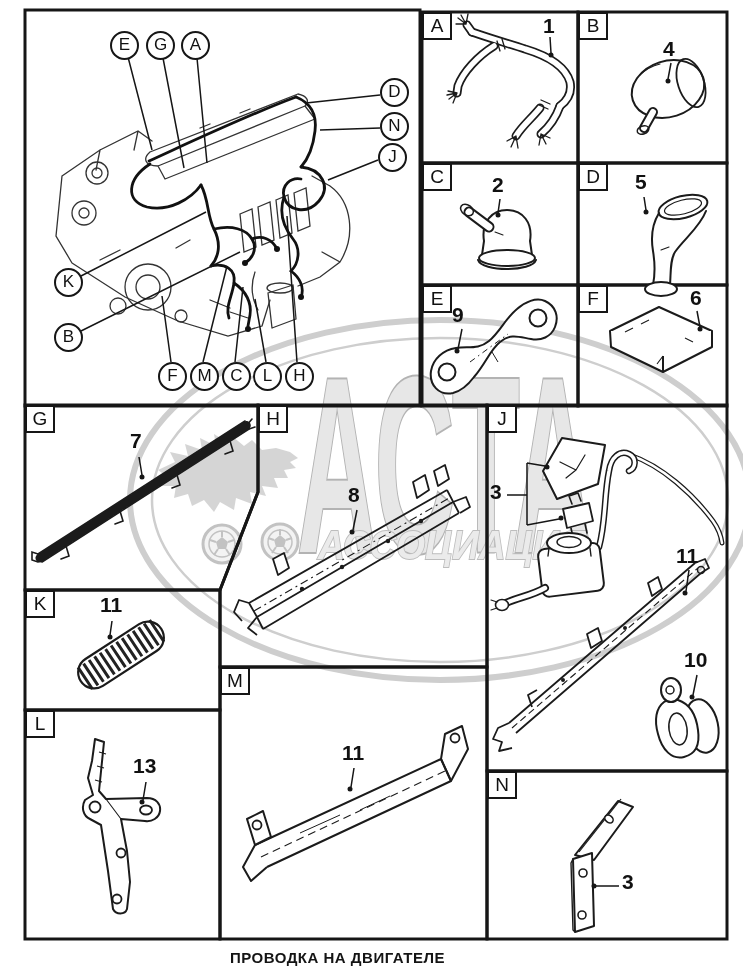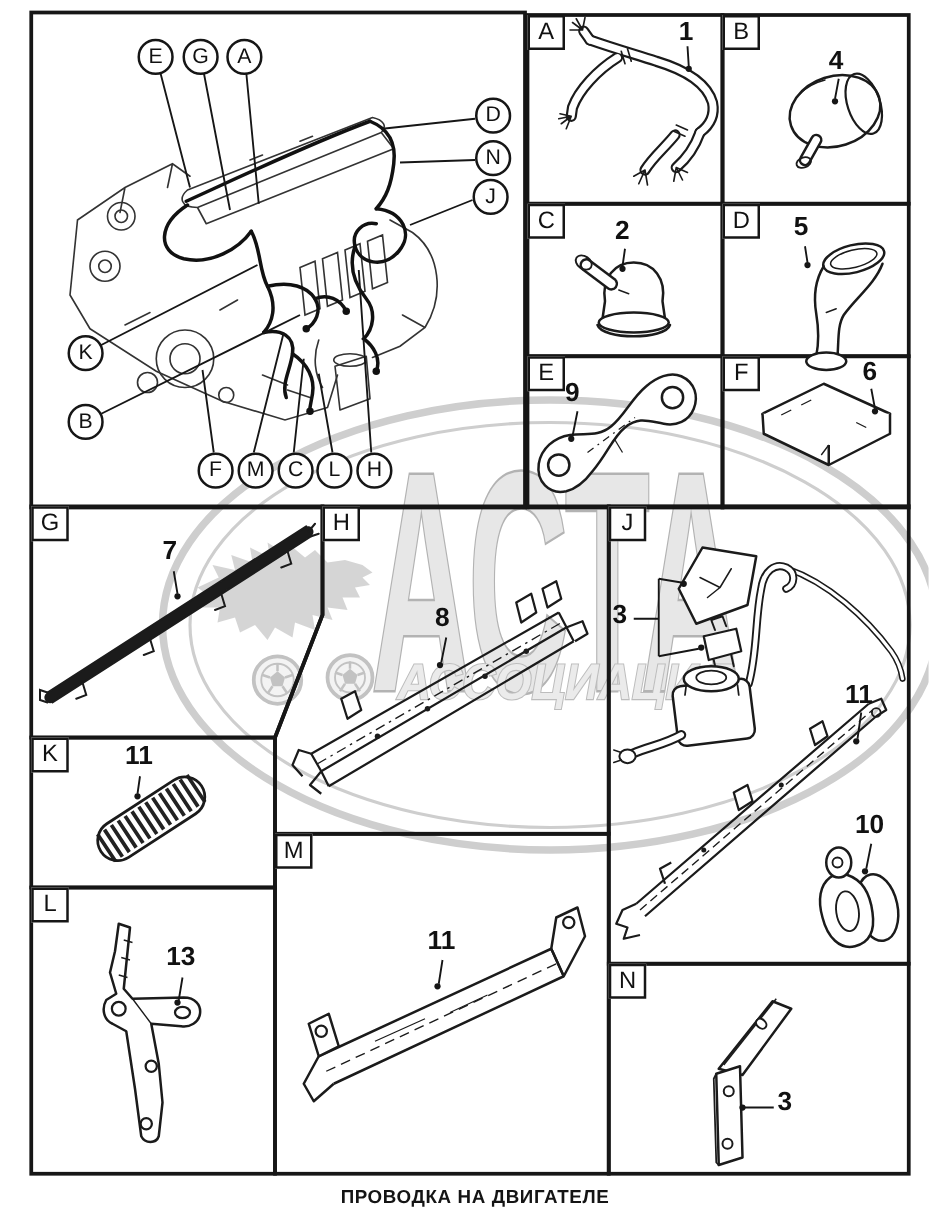--- a/index.html
+++ b/index.html
@@ -6,21 +6,21 @@
   .page{position:relative;width:743px;height:974px;background:#ffffff;overflow:hidden;
         font-family:"Liberation Sans",sans-serif;}
   .page svg{position:absolute;left:0;top:0;}
   .plabel{position:absolute;box-sizing:border-box;width:30px;height:28px;background:#fff;
           border:2.5px solid #161616;font:400 19px/23px "Liberation Sans",sans-serif;
           text-align:center;color:#111;z-index:4;}
   .callout{position:absolute;box-sizing:border-box;width:29px;height:29px;background:#fff;
            border:2.5px solid #161616;border-radius:50%;font:400 17px/24px "Liberation Sans",sans-serif;
            text-align:center;color:#111;z-index:4;}
   .num{position:absolute;font:700 21px/22px "Liberation Sans",sans-serif;color:#111;z-index:4;}
-  .caption{position:absolute;left:230px;top:949px;width:300px;text-align:center;
+  .caption{position:absolute;left:230px;top:949px;width:300px;text-align:left;
            font:700 15px/18px "Liberation Sans",sans-serif;letter-spacing:.5px;color:#141414;z-index:4;}
 </style>
 </head>
 <body>
 
 <div class="page">
 
 <svg width="743" height="974" viewBox="0 0 743 974">
 
   <g>

